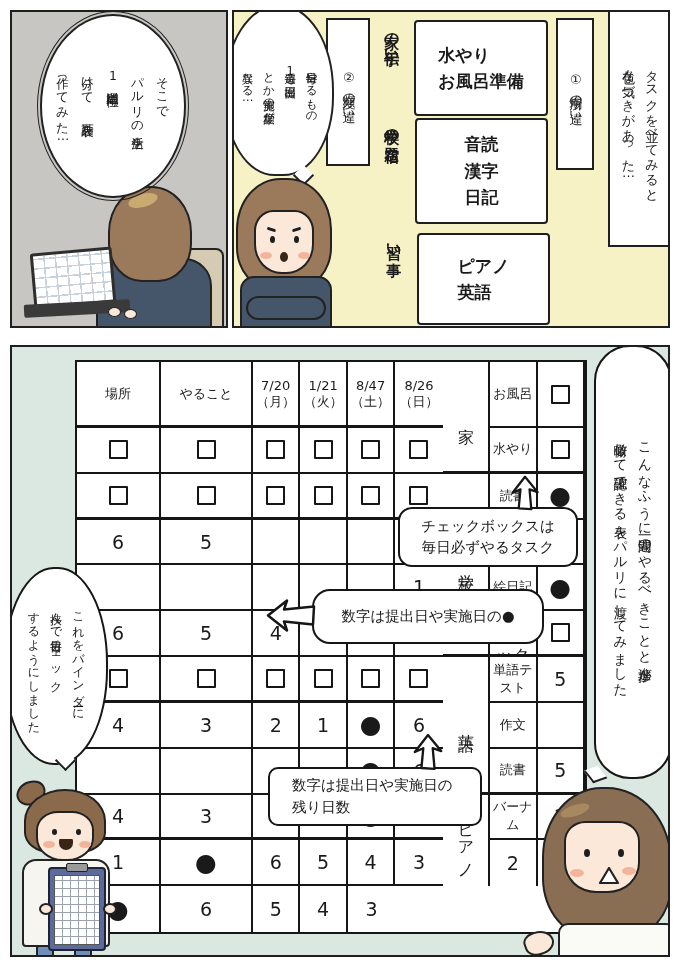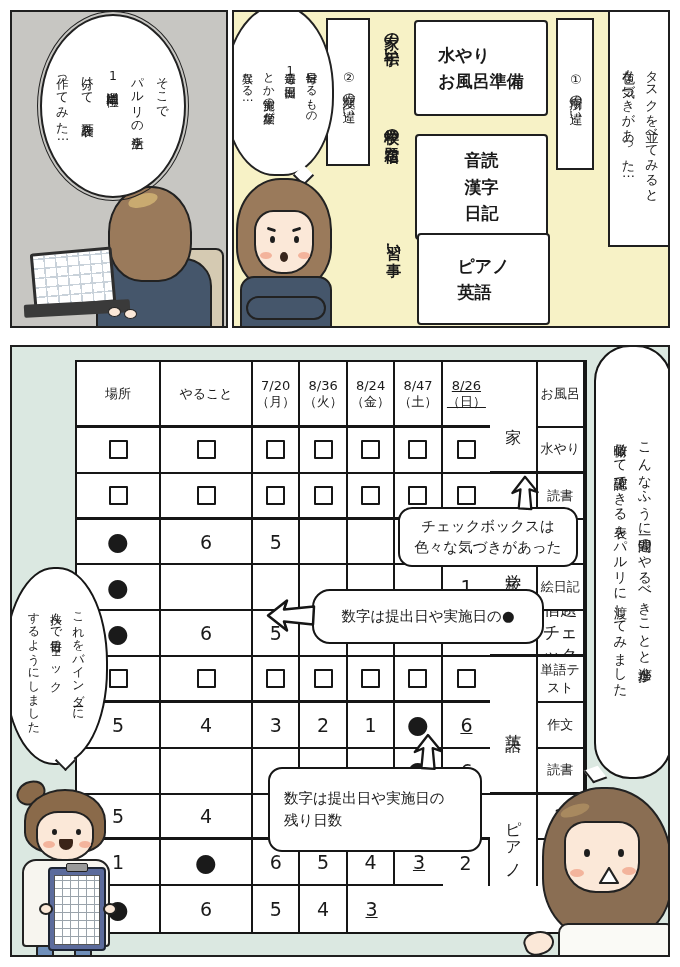--- a/index.html
+++ b/index.html
@@ -39,21 +39,21 @@
   .p2-vbox .vtext { font-size:13px; line-height:1.3; font-weight:500; }
   #place-diff { left:322px; top:6px; width:38px; height:152px; }
   #freq-diff  { left:92px;  top:6px; width:44px; height:148px; }
   .hand-label { font-size:15px; font-weight:700; line-height:1.25; }
   #cat-home   { left:148px; top:10px;  height:104px; }
   #cat-school { left:148px; top:106px; height:112px; }
   #cat-lesson { left:150px; top:222px; height:94px;  }
   .task-box { background:#fff; border:2.5px solid #1f1f1f; border-radius:4px; display:flex; align-items:center; justify-content:center;
     white-space:pre-line; font-size:17px; font-weight:700; line-height:1.55; text-align:left; }
   #tb1 { left:180px; top:8px;   width:134px; height:96px; }
-  #tb2 { left:181px; top:106px; width:133px; height:106px;margin-top:16px; }
+  #tb2 { left:181px; top:106px; width:133px; height:106px; }
   #tb3 { left:183px; top:221px; width:133px; height:92px; }
   .p2-bubble { left:-10px; top:-8px; width:110px; height:172px; background:#fff; border:2px solid #222;
     border-radius:50% 50% 46% 46%; display:flex; align-items:center; justify-content:center; z-index:2; }
   .p2-bubble .vtext { font-size:11.5px; line-height:1.85; font-weight:500; }
   .tail { position:absolute; width:15px; height:15px; background:#fff;
     border-right:2.5px solid #1f1f1f; border-bottom:2.5px solid #1f1f1f; transform:rotate(45deg); }
   #p2-tail { left:62px; top:156px; z-index:3; }
   .p2-mutter { left:58px; top:192px; font-size:17px; font-weight:700; transform:rotate(4deg); z-index:2; }
   .g2-hair { left:2px; top:166px; width:96px; height:112px; background:#9a7a5b; border:2px solid #222; border-radius:46% 46% 38% 38%; z-index:4; }
   .g2-face { left:20px; top:198px; width:60px; height:64px; background:#fbe8d8; border:2px solid #222; border-radius:32% 32% 46% 46%; z-index:5; }
@@ -62,39 +62,39 @@
   .blush { position:absolute; background:#f3b49c; border-radius:50%; z-index:6; }
   .g2-mouth { left:46px; top:240px; width:8px; height:10px; background:#38261c; border-radius:50%; z-index:6; }
   .g2-body { left:6px; top:264px; width:92px; height:56px; background:#45566b; border:2px solid #222; border-radius:14px 14px 0 0; z-index:5; }
   .g2-arms { left:12px; top:284px; width:80px; height:24px; background:#45566b; border:2px solid #222; border-radius:12px; z-index:6; }
 
   
   .wtable { left:63px; top:13px; width:512px; height:574px; background:#fff; border:2.5px solid #161616;
     display:grid; grid-template-columns:84px 92px repeat(7,1fr); grid-template-rows:66px repeat(11,1fr); z-index:1; }
   .cell { border-right:2px solid #161616; border-bottom:2px solid #161616;
     display:flex; align-items:center; justify-content:center; text-align:center; overflow:hidden; }
-  .cell.lc { border-right:none;text-decoration:underline; }
+  .cell.lc { border-right:none; }
   .cell.hb { border-bottom-width:3.5px; }
   .cell.gb { border-bottom-width:3px; }
   .cell.lb { border-bottom:none; }
   .hcell { font-size:13px; line-height:1.2; font-weight:500; white-space:pre-line; }
   .gcell { writing-mode:vertical-rl; text-orientation:upright; font-size:16px; font-weight:500; letter-spacing:3px; justify-items:center; }
   .sp2 { grid-row:span 2; } .sp3 { grid-row:span 3; } .sp4 { grid-row:span 4; }
   .tcell { font-size:13px; font-weight:500; }
   .val { font-size:19px; font-weight:500; }
   .val.dot { font-size:25px; }
   .val.cbx::after { content:""; display:block; width:15px; height:15px; border:2.5px solid #161616; border-radius:1px; background:#fff; }
 
   
   .callout { position:absolute; background:#fff; border:2.5px solid #161616; border-radius:14px;
     display:flex; align-items:center; justify-content:center; text-align:center;
     font-size:14.5px; font-weight:500; line-height:1.45; white-space:pre-line; z-index:6; }
   #co1 { left:386px; top:160px; width:180px; height:60px; }
   #co2 { left:300px; top:242px; width:232px; height:55px; border-radius:18px; }
-  #co3 { left:256px; top:420px; width:214px; height:85px; text-align:left; justify-content:flex-start; padding-left:14px; }
+  #co3 { left:256px; top:420px; width:214px; height:59px; text-align:left; justify-content:flex-start; padding-left:22px;border-radius:10px; }
   .arr { position:absolute; z-index:6; }
   #ar1 { left:496px; top:128px; width:34px; height:36px; }
   #ar2 { left:254px; top:250px; width:50px; height:37px; }
   #ar3 { left:400px; top:386px; width:32px; height:38px; }
 
   
   .lbubble { left:-8px; top:220px; width:104px; height:198px; background:#fff; border:2.5px solid #161616;
     border-radius:48%; display:flex; align-items:center; justify-content:center; z-index:7; }
   .lbubble .vtext { font-size:12px; line-height:1.85; font-weight:500; }
   #lb-tail { left:46px; top:406px; z-index:7; }
@@ -191,24 +191,22 @@
     <div class="abs g2-arms"></div>
   </div>
 
   <div id="p3" class="panel">
 
     <div class="abs wtable">
       <div class="cell hcell hb">場所</div>
       <div class="cell hcell hb">やること</div>
       <div class="cell hcell hb">7/20
 （月）</div>
-      <div class="cell hcell hb">8/36
+      <div class="cell hcell hb">1/21
 （火）</div>
-      <div class="cell hcell hb">8/24
-（金）</div>
       <div class="cell hcell hb">8/47
 （土）</div>
       <div class="cell hcell hb lc">8/26
 （日）</div>
 
       <div class="cell gcell sp2 gb">家</div>
       <div class="cell tcell">お風呂</div>
       <div class="cell val cbx"></div>
       <div class="cell val cbx"></div>
       <div class="cell val cbx"></div>
@@ -279,38 +277,39 @@
       <div class="cell tcell gb">読書</div>
       <div class="cell val gb">5</div>
       <div class="cell val gb">4</div>
       <div class="cell val gb">3</div>
       <div class="cell val gb">2</div>
       <div class="cell val gb">1</div>
       <div class="cell val gb dot">●</div>
       <div class="cell val gb lc">6</div>
 
       <div class="cell gcell sp2 lb">ピアノ</div>
+      <div class="cell tcell">バーナム</div>
       <div class="cell val">2</div>
       <div class="cell val">1</div>
       <div class="cell val dot">●</div>
       <div class="cell val">6</div>
       <div class="cell val">5</div>
       <div class="cell val">4</div>
       <div class="cell val lc">3</div>
       <div class="cell val lb">2</div>
       <div class="cell val lb">1</div>
       <div class="cell val lb dot">●</div>
       <div class="cell val lb">6</div>
       <div class="cell val lb">5</div>
       <div class="cell val lb">4</div>
       <div class="cell val lb lc">3</div>
     </div>
 
     <div id="co1" class="callout">チェックボックスは
-色々な気づきがあった</div>
+毎日必ずやるタスク</div>
     <svg id="ar1" class="arr" viewBox="0 0 34 40">
       <polygon points="17,2 31,19 22,16 24,38 10,37 12,16 3,20" fill="#fff" stroke="#161616" stroke-width="2.5" stroke-linejoin="round"></polygon>
     </svg>
     <div id="co2" class="callout">数字は提出日や実施日の●</div>
     <svg id="ar2" class="arr" viewBox="0 0 50 36">
       <polygon points="2,18 21,3 18,12 48,9 47,27 18,24 21,33" fill="#fff" stroke="#161616" stroke-width="2.5" stroke-linejoin="round"></polygon>
     </svg>
     <div id="co3" class="callout">数字は提出日や実施日の
 残り日数</div>
     <svg id="ar3" class="arr" viewBox="0 0 34 40">

